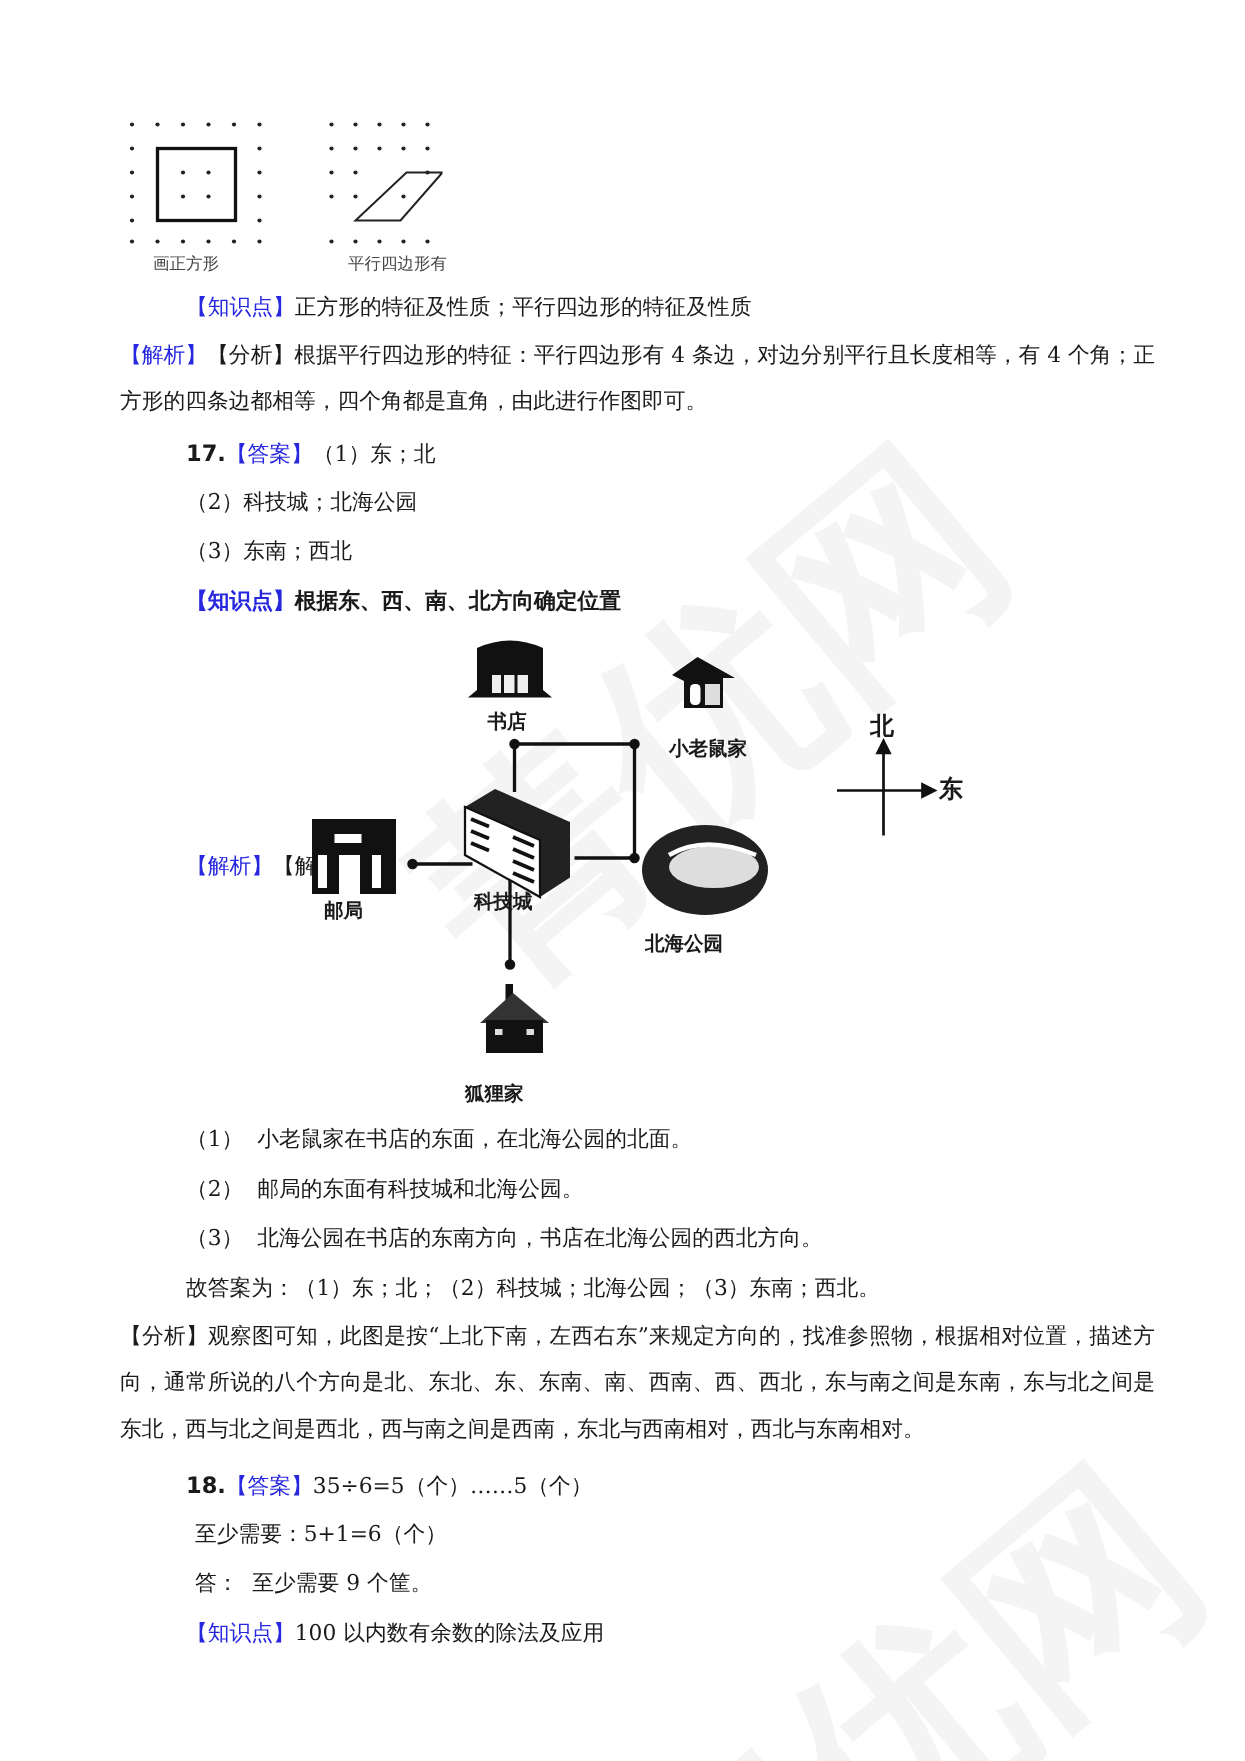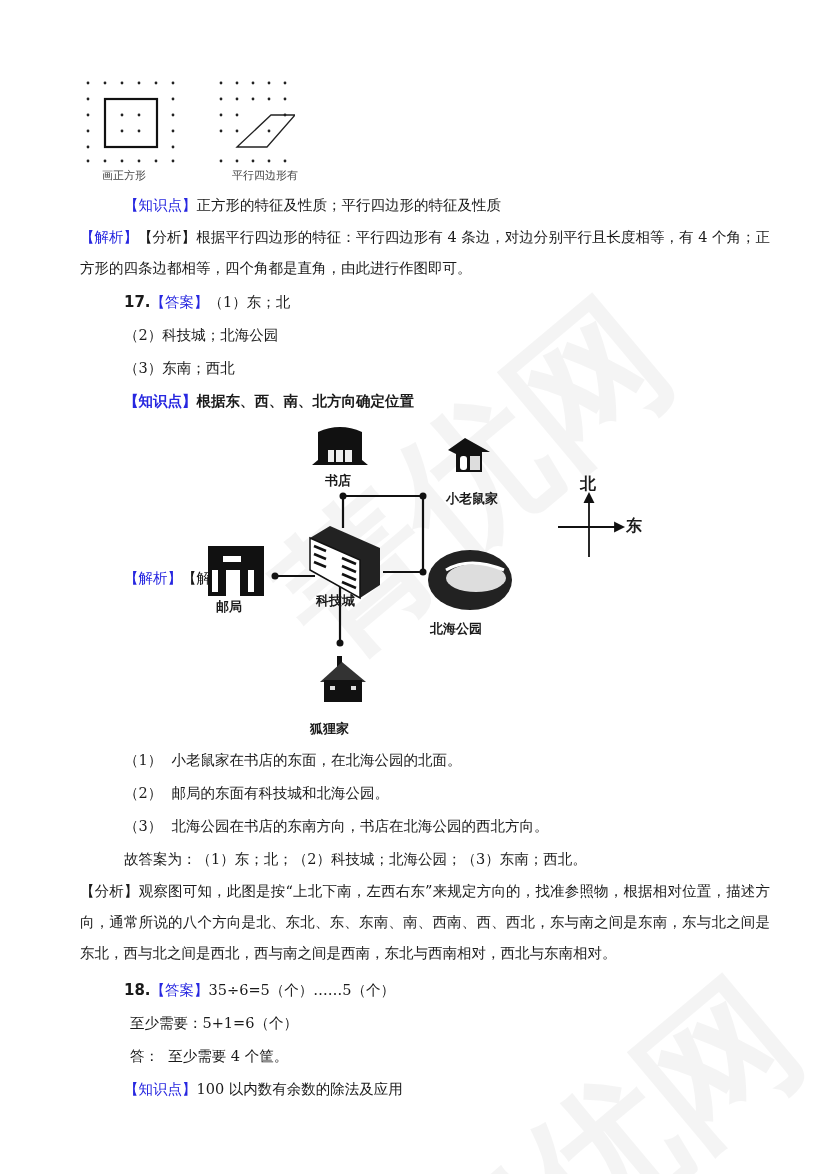--- a/index.html
+++ b/index.html
@@ -213,16 +213,16 @@
 <div class="line" style="top:849px;">故答案为：（1）东；北；（2）科技城；北海公园；（3）东南；西北。</div>
 
 <div class="para" style="top:876px;">
   <span>【分析】</span><span>观察图可知，此图是按“上北下南，左西右东”来规定方向的，找准参照物，根据相对位置，描述方向，通常所说的八个方向是北、东北、东、东南、南、西南、西、西北，东与南之间是东南，东与北之间是东北，西与北之间是西北，西与南之间是西南，东北与西南相对，西北与东南相对。</span>
 </div>
 
 <div class="line" style="top:980px;">
   <span class="num">18.</span><span class="blue">【答案】</span><span>35÷6=5（个）……5（个）</span>
 </div>
 <div class="line" style="top:1013px; left:86px;">至少需要：5+1=6（个）</div>
-<div class="line" style="top:1046px; left:86px; white-space:pre;">答：  至少需要 4 个筐。</div>
+<div class="line" style="top:1046px; left:86px; white-space:pre;">答：  至少需要 9 个筐。</div>
 <div class="line" style="top:1079px;">
   <span class="blue">【知识点】</span><span>100 以内数有余数的除法及应用</span>
 </div>
 
 </body></html>

